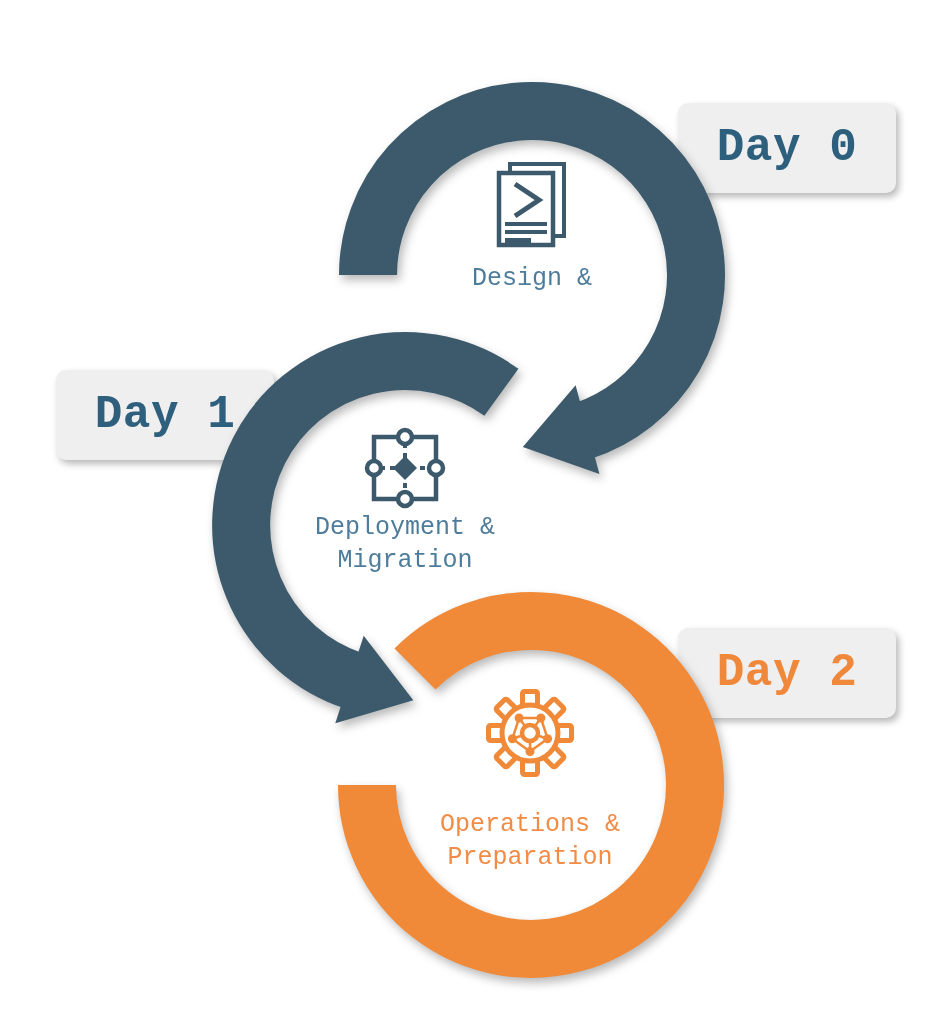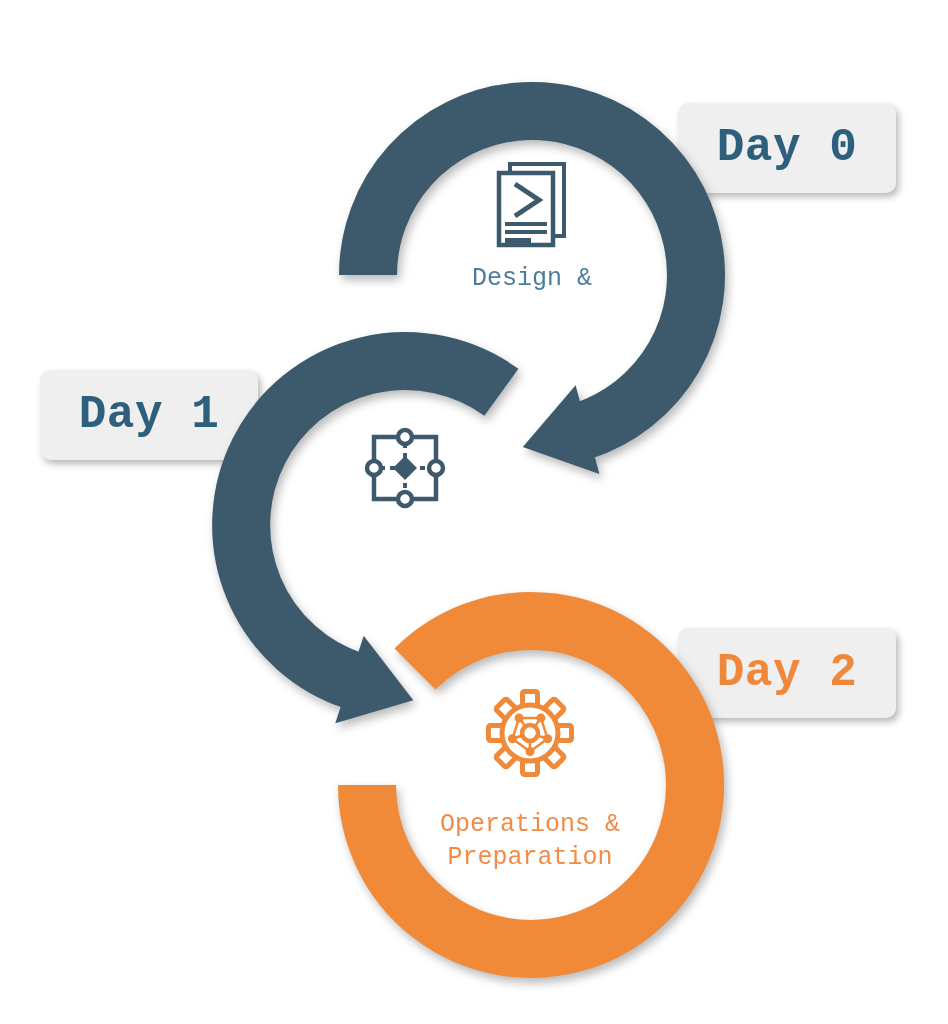--- a/index.html
+++ b/index.html
@@ -23,21 +23,21 @@
     border-radius: 10px;
     box-shadow: 3px 4px 7px rgba(0,0,0,0.28);
     display: flex;
     align-items: center;
     justify-content: center;
     font-weight: bold;
     font-size: 46px;
     letter-spacing: 0.5px;
   }
   .badge.day0 { left: 678px; top: 103px; color: #2e607e; }
-  .badge.day1 { left: 40px;  top: 370px; color: #2e607e; }
+  .badge.day1 { left: 56px;  top: 370px; color: #2e607e; }
   .badge.day2 { left: 678px; top: 628px; color: #f0883b; }
   svg.diagram {
     position: absolute;
     left: 0;
     top: 0;
   }
   .ring {
     filter: drop-shadow(3px 5px 5px rgba(70,70,70,0.38));
   }
   .stage-label {
@@ -130,18 +130,22 @@
         <circle cx="540.9" cy="718" r="4.5"></circle>
         <circle cx="547.6" cy="738.7" r="4.5"></circle>
       </g>
       <circle cx="530" cy="733" r="8" fill="#ffffff" stroke-width="4.5"></circle>
     </g>
   </svg>
 
   <div class="stage-label l1">
     <div>Design &amp;</div>
   </div>
+  <div class="stage-label l2">
+    <div>Deployment &amp;</div>
+    <div>Migration</div>
+  </div>
   <div class="stage-label l3">
     <div>Operations &amp;</div>
     <div>Preparation</div>
   </div>
 
 </div>
 
 </body></html>

